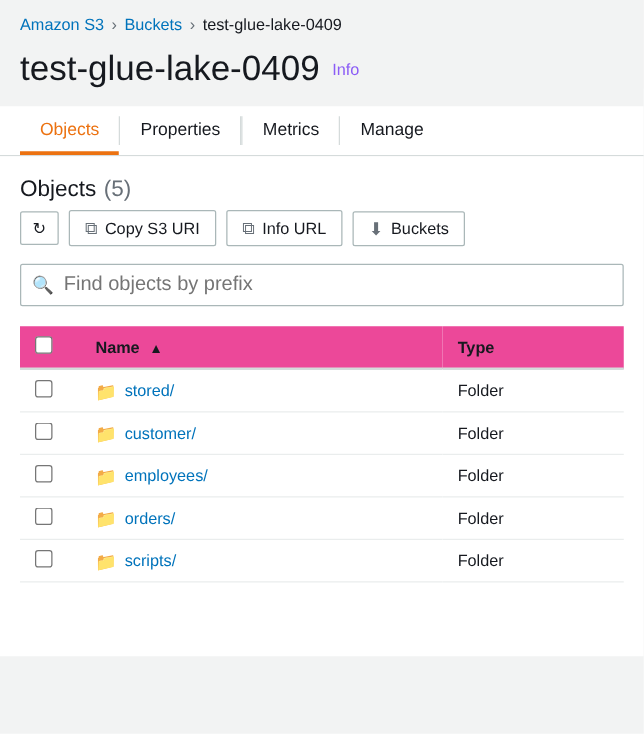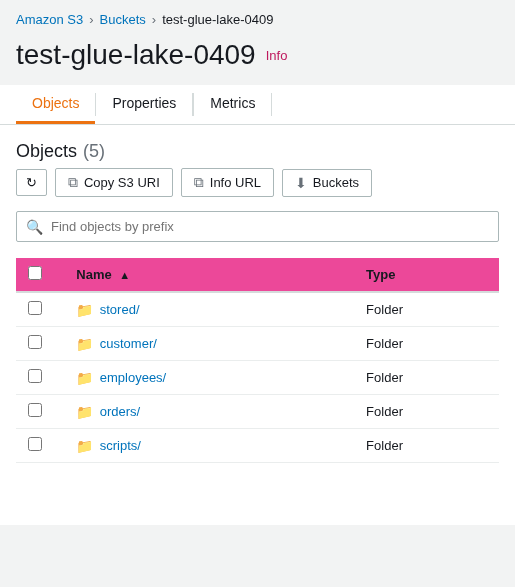--- a/index.html
+++ b/index.html
@@ -43,21 +43,21 @@
       display: flex;
       align-items: center;
       gap: 10px;
     }
     .page-title {
       font-size: 28px;
       font-weight: 300;
       color: #16191f;
     }
     .info-link {
-      color: #be185d;
+      color: #8b5cf6;
       font-size: 13px;
       text-decoration: none;
       cursor: pointer;
     }
 
     
     .tabs-container {
       background: #fff;
       border-bottom: 1px solid #d5dbdb;
       padding: 0 16px;
@@ -153,21 +153,21 @@
     
     .search-container {
       position: relative;
       margin-bottom: 16px;
     }
     .search-input {
       width: 100%;
       padding: 7px 12px 7px 34px;
       border: 1px solid #aab7b8;
       border-radius: 2px;
-      font-size: 13px;
+      font-size: 16px;
       outline: none;
       color: #16191f;
     }
     .search-icon-inside {
       position: absolute;
       left: 10px;
       top: 50%;
       transform: translateY(-50%);
       color: #687078;
       font-size: 14px;
@@ -249,20 +249,21 @@
 </div>
 
 <div class="tabs-container">
   <div class="tab active">Objects</div>
   <div class="tab-divider"></div>
   <div class="tab">Properties</div>
   <div class="tab-divider"></div>
   <div class="tab-divider"></div>
   <div class="tab">Metrics</div>
   <div class="tab-divider"></div>
+  <div class="tab">Manage</div>
 </div>
 
 <div class="main-content">
 
   <div class="objects-header">
     <span class="objects-title">Objects</span>
     <span class="objects-count">(5)</span>
   </div>
 
 

